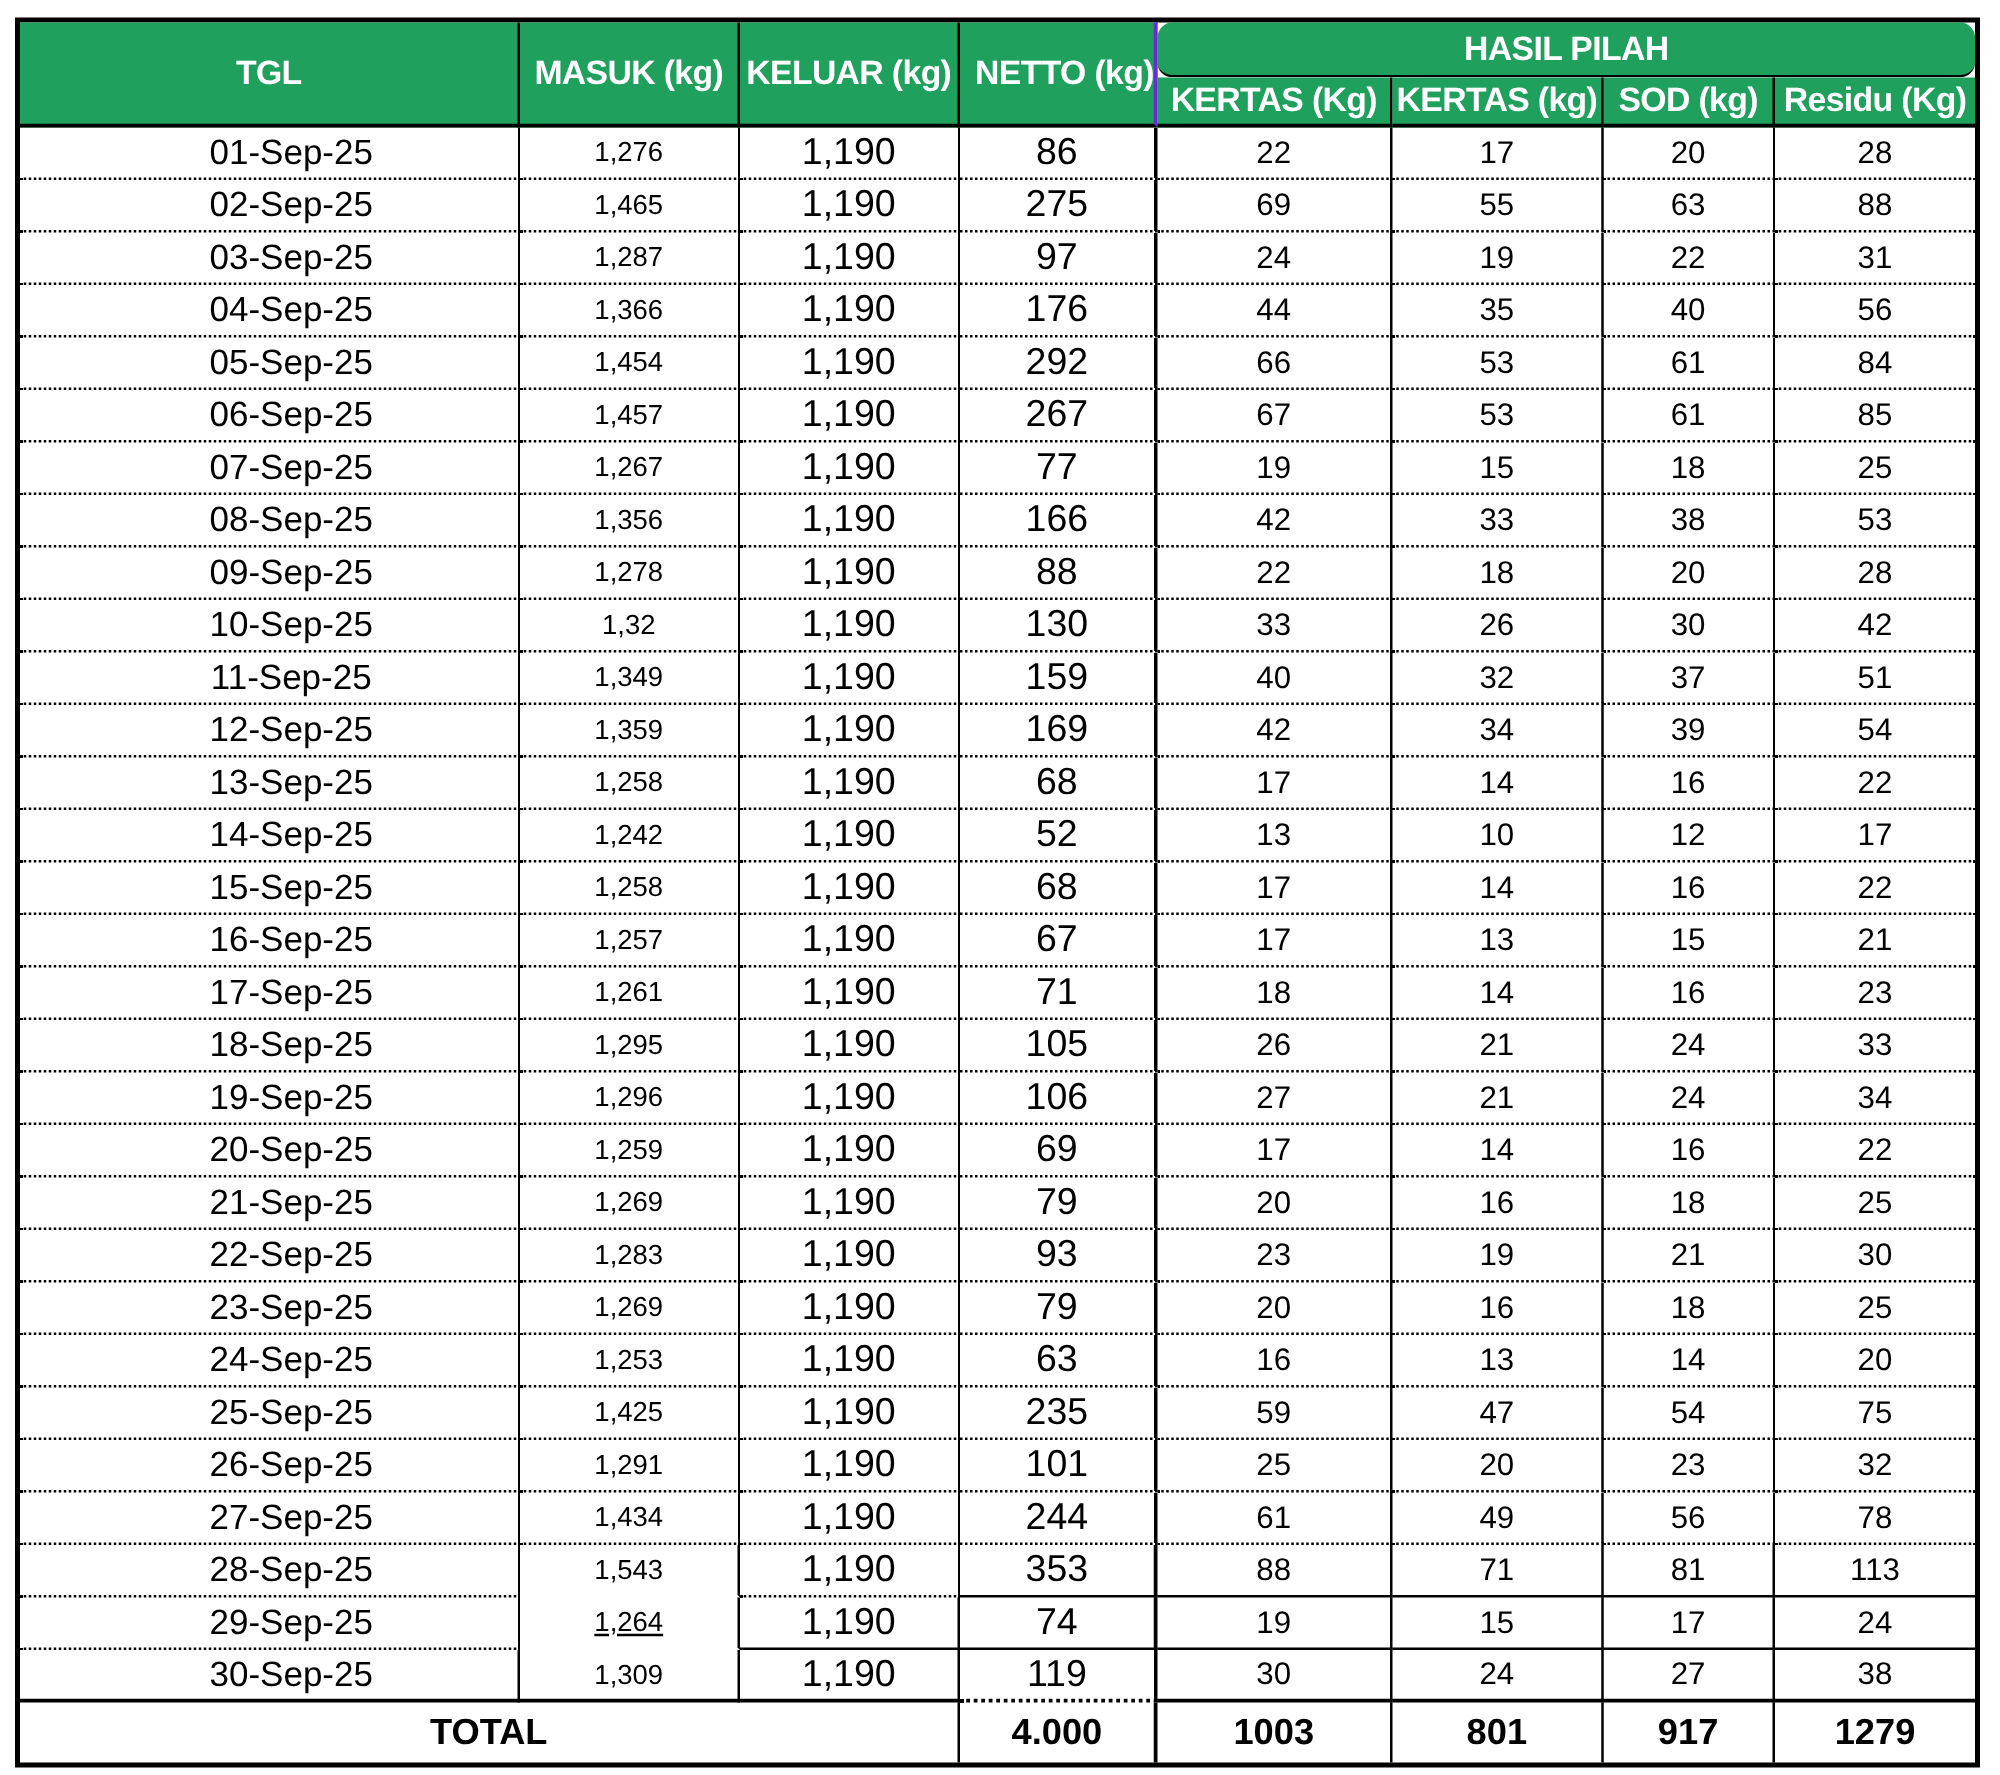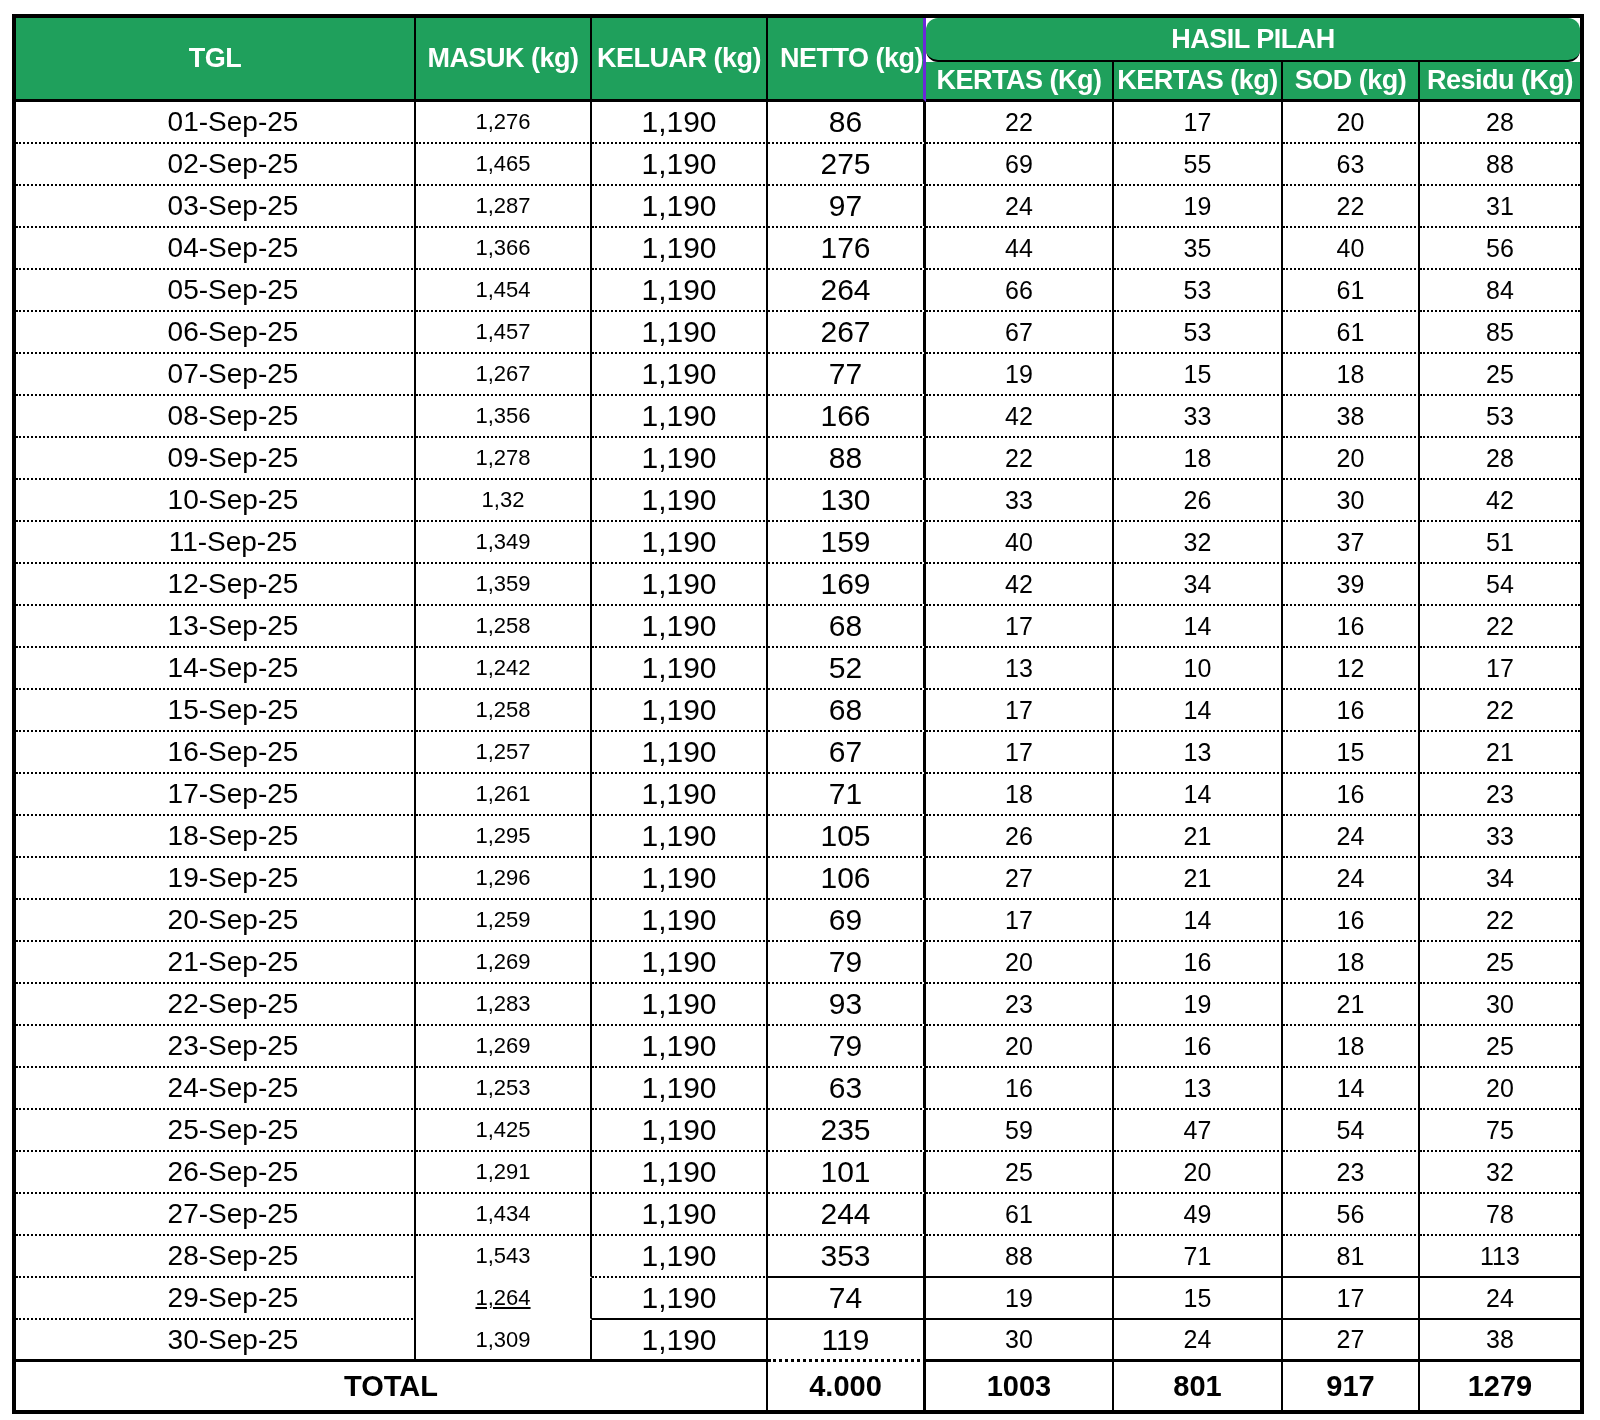--- a/index.html
+++ b/index.html
@@ -166,21 +166,21 @@
           <td class="col-netto">176</td>
           <td class="col-plastik">44</td>
           <td class="col-kertas">35</td>
           <td class="col-sod">40</td>
           <td class="col-residu">56</td>
         </tr>
         <tr>
           <td class="col-tgl">05-Sep-25</td>
           <td class="col-masuk">1,454</td>
           <td class="col-keluar">1,190</td>
-          <td class="col-netto">264</td>
+          <td class="col-netto">292</td>
           <td class="col-plastik">66</td>
           <td class="col-kertas">53</td>
           <td class="col-sod">61</td>
           <td class="col-residu">84</td>
         </tr>
         <tr>
           <td class="col-tgl">06-Sep-25</td>
           <td class="col-masuk">1,457</td>
           <td class="col-keluar">1,190</td>
           <td class="col-netto">267</td>

